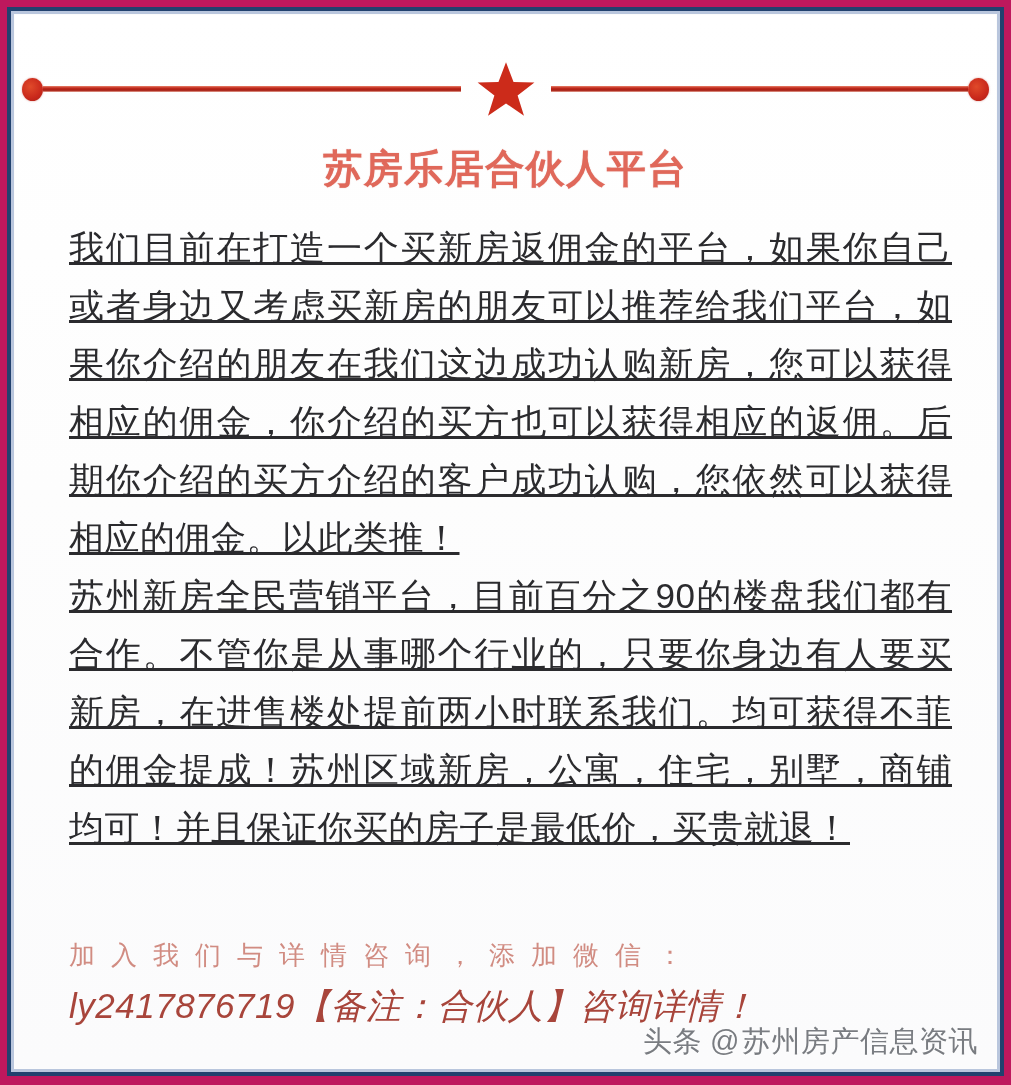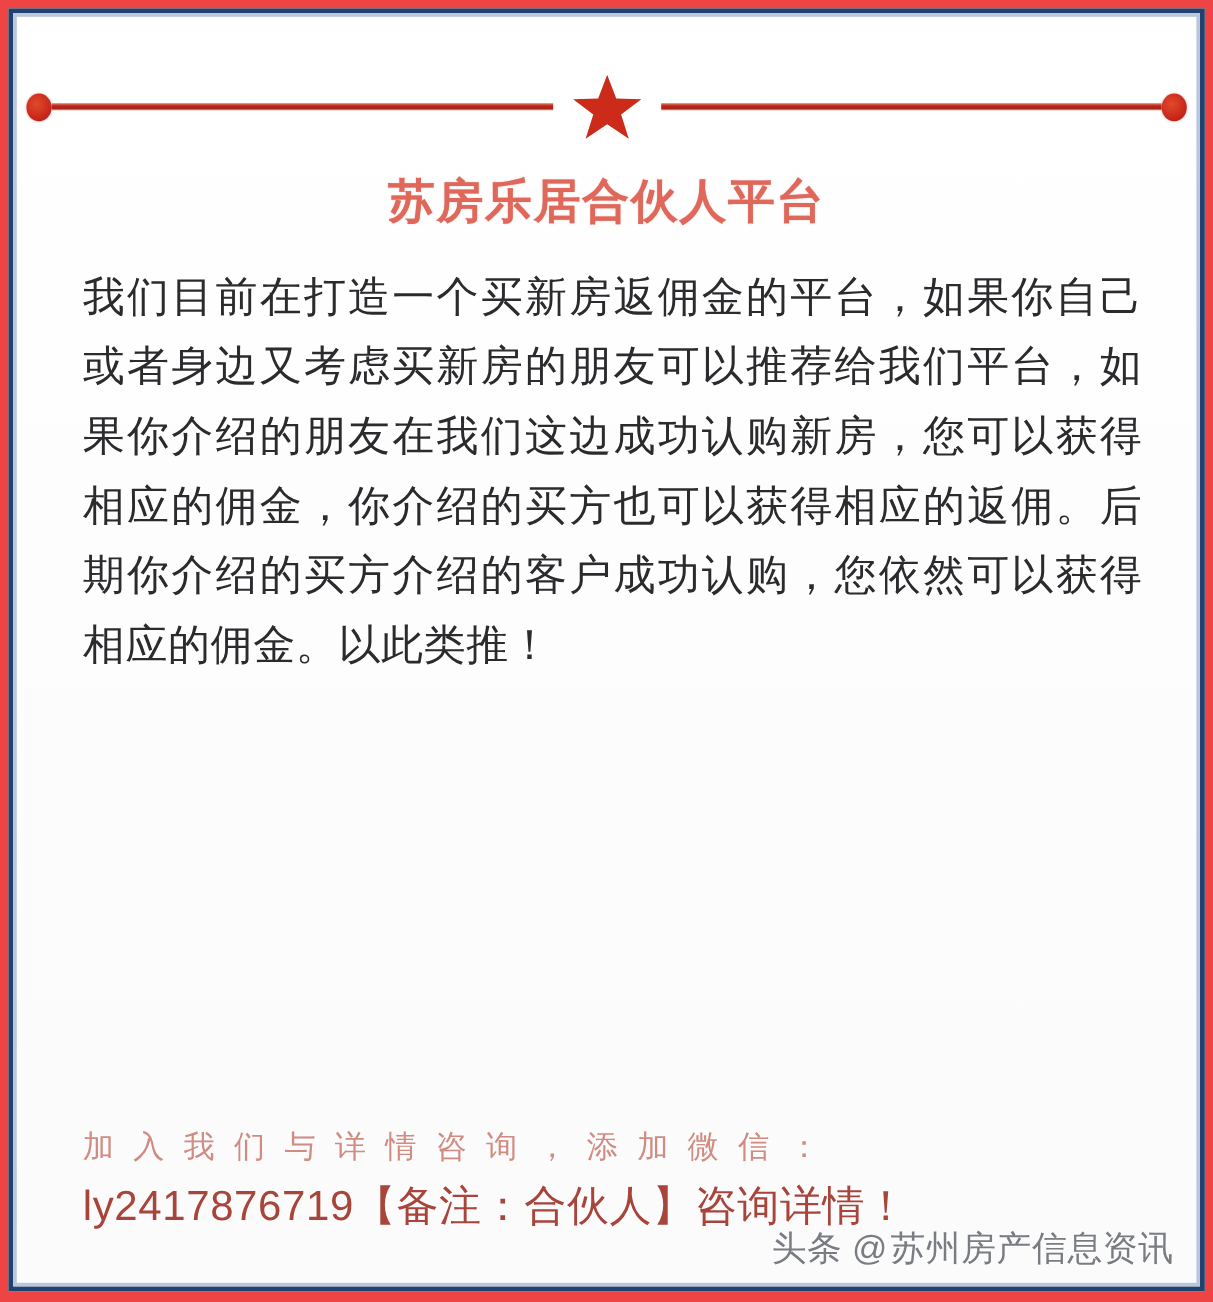--- a/index.html
+++ b/index.html
@@ -13,21 +13,21 @@
     font-family: "Liberation Sans", "DejaVu Sans", sans-serif;
     overflow: hidden;
   }
 
   
   .poster {
     position: relative;
     box-sizing: border-box;
     width: 1011px;
     height: 1085px;
-    background: #ef4444;
+    background: #be185d;
     padding: 7px 7px 9px 7px;
   }
   .poster-inner {
     position: relative;
     box-sizing: border-box;
     width: 100%;
     height: 100%;
     background: #fcfcfc;
     border: 4px solid #21416e;
     outline: 3px solid #b9c6dd;
@@ -106,20 +106,21 @@
   }
   .para {
     margin: 0;
     color: #2b2b2e;
     font-size: 35px;
     line-height: 58px;
     letter-spacing: 0.5px;
     text-align: justify;
     text-justify: inter-character;
     font-weight: 400;
+    text-decoration: underline;
   }
   .para + .para { margin-top: 0px; }
 
   
   .cta {
     position: absolute;
     left: 58px;
     right: 48px;
     top: 918px;
     color: #d0847a;
@@ -132,20 +133,21 @@
     font-weight: 400;
     color: #d18c82;
   }
   .cta-line2 {
     font-size: 35px;
     line-height: 50px;
     letter-spacing: 0.5px;
     white-space: nowrap;
     font-weight: 400;
     color: #a8453b;
+    font-style: italic;
   }
 
   
   .watermark {
     position: absolute;
     right: 22px;
     bottom: 14px;
     font-size: 29px;
     line-height: 34px;
     color: #6f7277;
@@ -173,20 +175,21 @@
         </svg>
       </span>
       <span class="div-line right"></span>
       <span class="div-dot right"></span>
     </div>
 
     <div class="title">苏房乐居合伙人平台</div>
 
     <div class="body-copy">
       <p class="para">我们目前在打造一个买新房返佣金的平台，如果你自己或者身边又考虑买新房的朋友可以推荐给我们平台，如果你介绍的朋友在我们这边成功认购新房，您可以获得相应的佣金，你介绍的买方也可以获得相应的返佣。后期你介绍的买方介绍的客户成功认购，您依然可以获得相应的佣金。以此类推！</p>
+      <p class="para">苏州新房全民营销平台，目前百分之90的楼盘我们都有合作。不管你是从事哪个行业的，只要你身边有人要买新房，在进售楼处提前两小时联系我们。均可获得不菲的佣金提成！苏州区域新房，公寓，住宅，别墅，商铺均可！并且保证你买的房子是最低价，买贵就退！</p>
     </div>
 
     <div class="cta">
       <div class="cta-line1">加入我们与详情咨询，添加微信：</div>
       <div class="cta-line2">ly2417876719【备注：合伙人】咨询详情！</div>
     </div>
 
     <div class="watermark">
       <span>头条</span><span class="wm-at">@</span><span>苏州房产信息资讯</span>
     </div>

